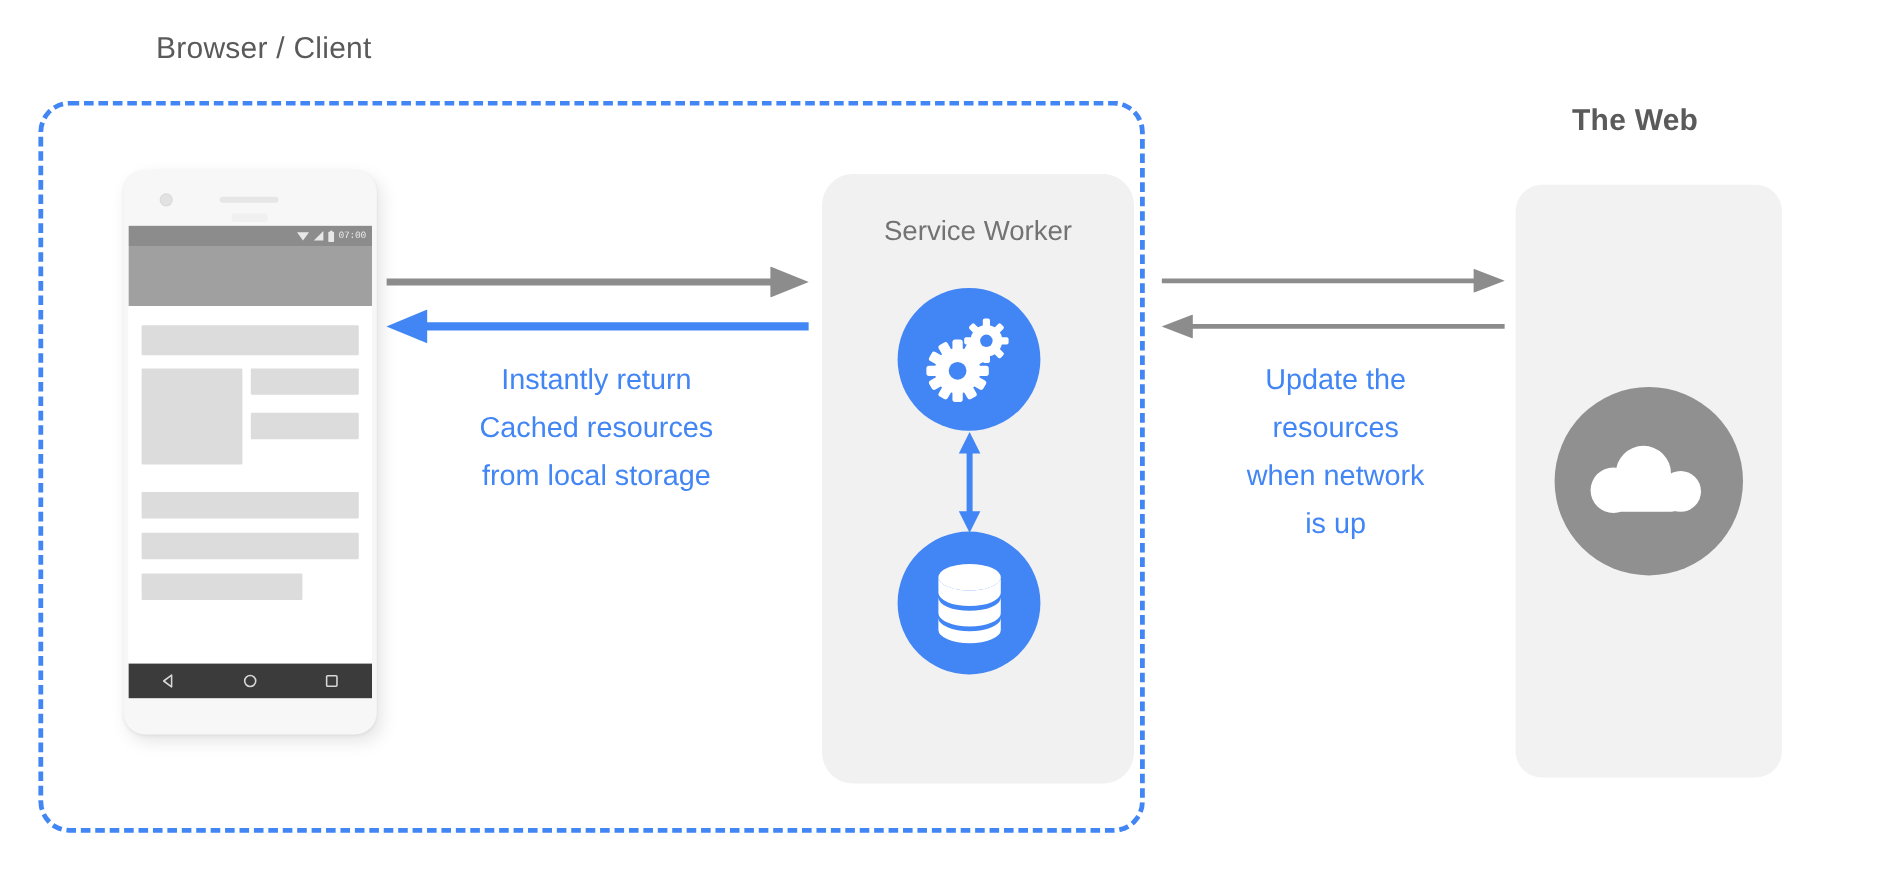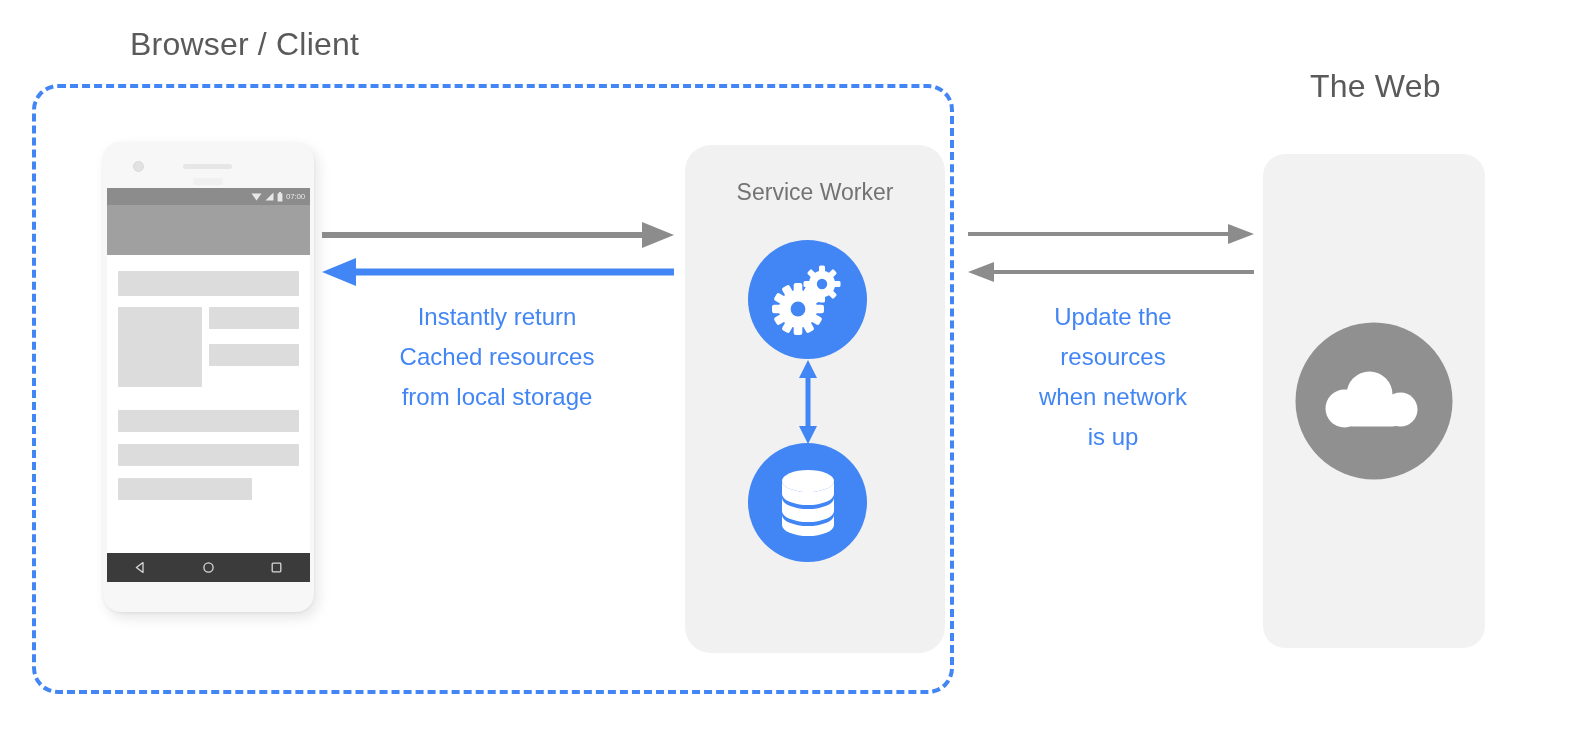--- a/index.html
+++ b/index.html
@@ -17,27 +17,27 @@
   }
 
   .stage {
     position: absolute;
     inset: 0;
   }
 
   
   .zone-label {
     position: absolute;
-    font-size: 32px;
+    font-size: 25px;
     color: #5a5a5a;
     letter-spacing: 0.2px;
     white-space: nowrap;
   }
   #browser-client-label { left: 130px; top: 26px; }
-  #the-web-label { left: 1310px; top: 68px; }
+  #the-web-label { left: 1310px; top: 86px; font-weight: bold; }
 
   
   #browser-boundary {
     position: absolute;
     left: 32px;
     top: 84px;
     width: 922px;
     height: 610px;
     border: 4px dashed #4285f4;
     border-radius: 26px;
@@ -102,21 +102,21 @@
     display: flex;
     align-items: center;
     justify-content: flex-end;
     padding-right: 5px;
     gap: 3px;
   }
   #phone-status-bar .sb-ico { display: block; }
   #status-clock {
     font-size: 8px;
     color: #e8e8e8;
-    font-family: Liberation Sans, sans-serif;
+    font-family: Liberation Mono, monospace;
     letter-spacing: -0.2px;
   }
 
   #phone-appbar {
     height: 50px;
     background: #a0a0a0;
   }
 
   #phone-content {
     position: relative;

